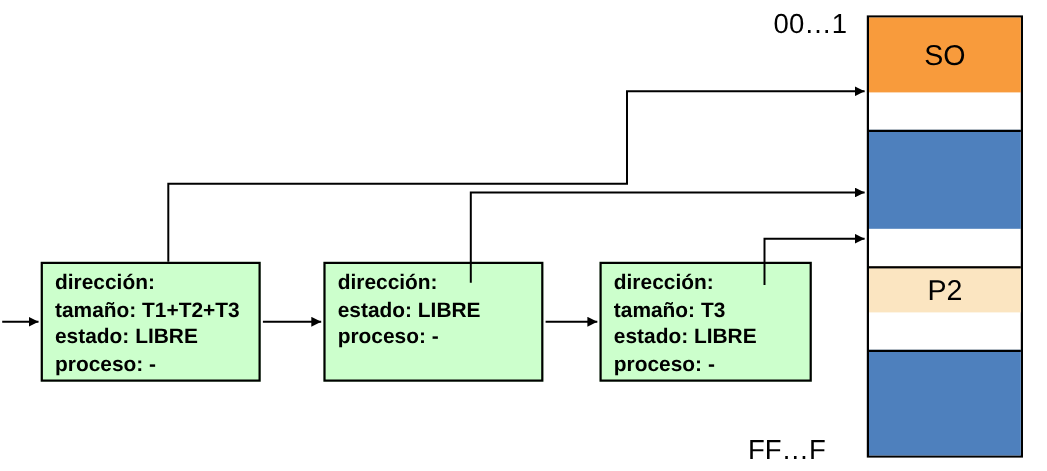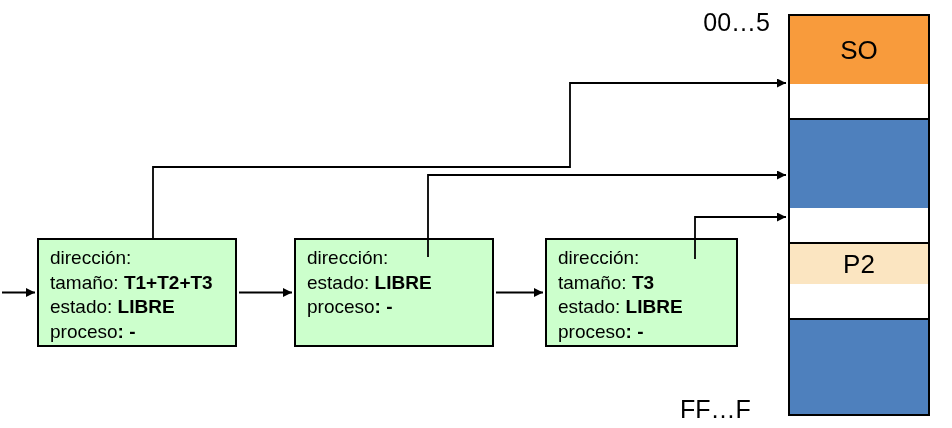--- a/index.html
+++ b/index.html
@@ -31,35 +31,35 @@
 
   
   .node {
     position:absolute; top:238px; height:109px; box-sizing:border-box;
     border:2px solid #000; padding:6px 0 0 11px;
     font-size:19px; line-height:24.5px; white-space:nowrap;
   }
   .node1 { left:37px;  width:200px; }
   .node2 { left:294px; width:200px; }
   .node3 { left:545px; width:193px; }
-  .lbl { font-weight:normal; }
+  .lbl { font-weight:bold; }
   .val { font-weight:bold; white-space:pre; }
   .val.bold { font-weight:bold; }
 
   
   .overlay { position:absolute; left:0; top:0; pointer-events:none; }
   .overlay path.link { fill:none; stroke:#000; stroke-width:1.8; }
   .overlay marker path { fill:#000; stroke:none; }
 </style>
 </head>
 <body>
 
 <div class="stage">
 
-  <div class="addr-label addr-top">00…5</div>
+  <div class="addr-label addr-top">00…1</div>
   <div class="addr-label addr-bottom">FF…F</div>
 
   <div class="membar">
     <div class="seg seg-so" style="background-color: rgb(248, 155, 60);">
       <span class="seg-label">SO</span>
     </div>
     <div class="seg seg-hole1" style="background-color: rgb(78, 128, 189);"></div>
     <div class="seg seg-p2" style="background-color: rgb(251, 229, 193); padding-left: 23px;">
       <span class="seg-label">P2</span>
     </div>

